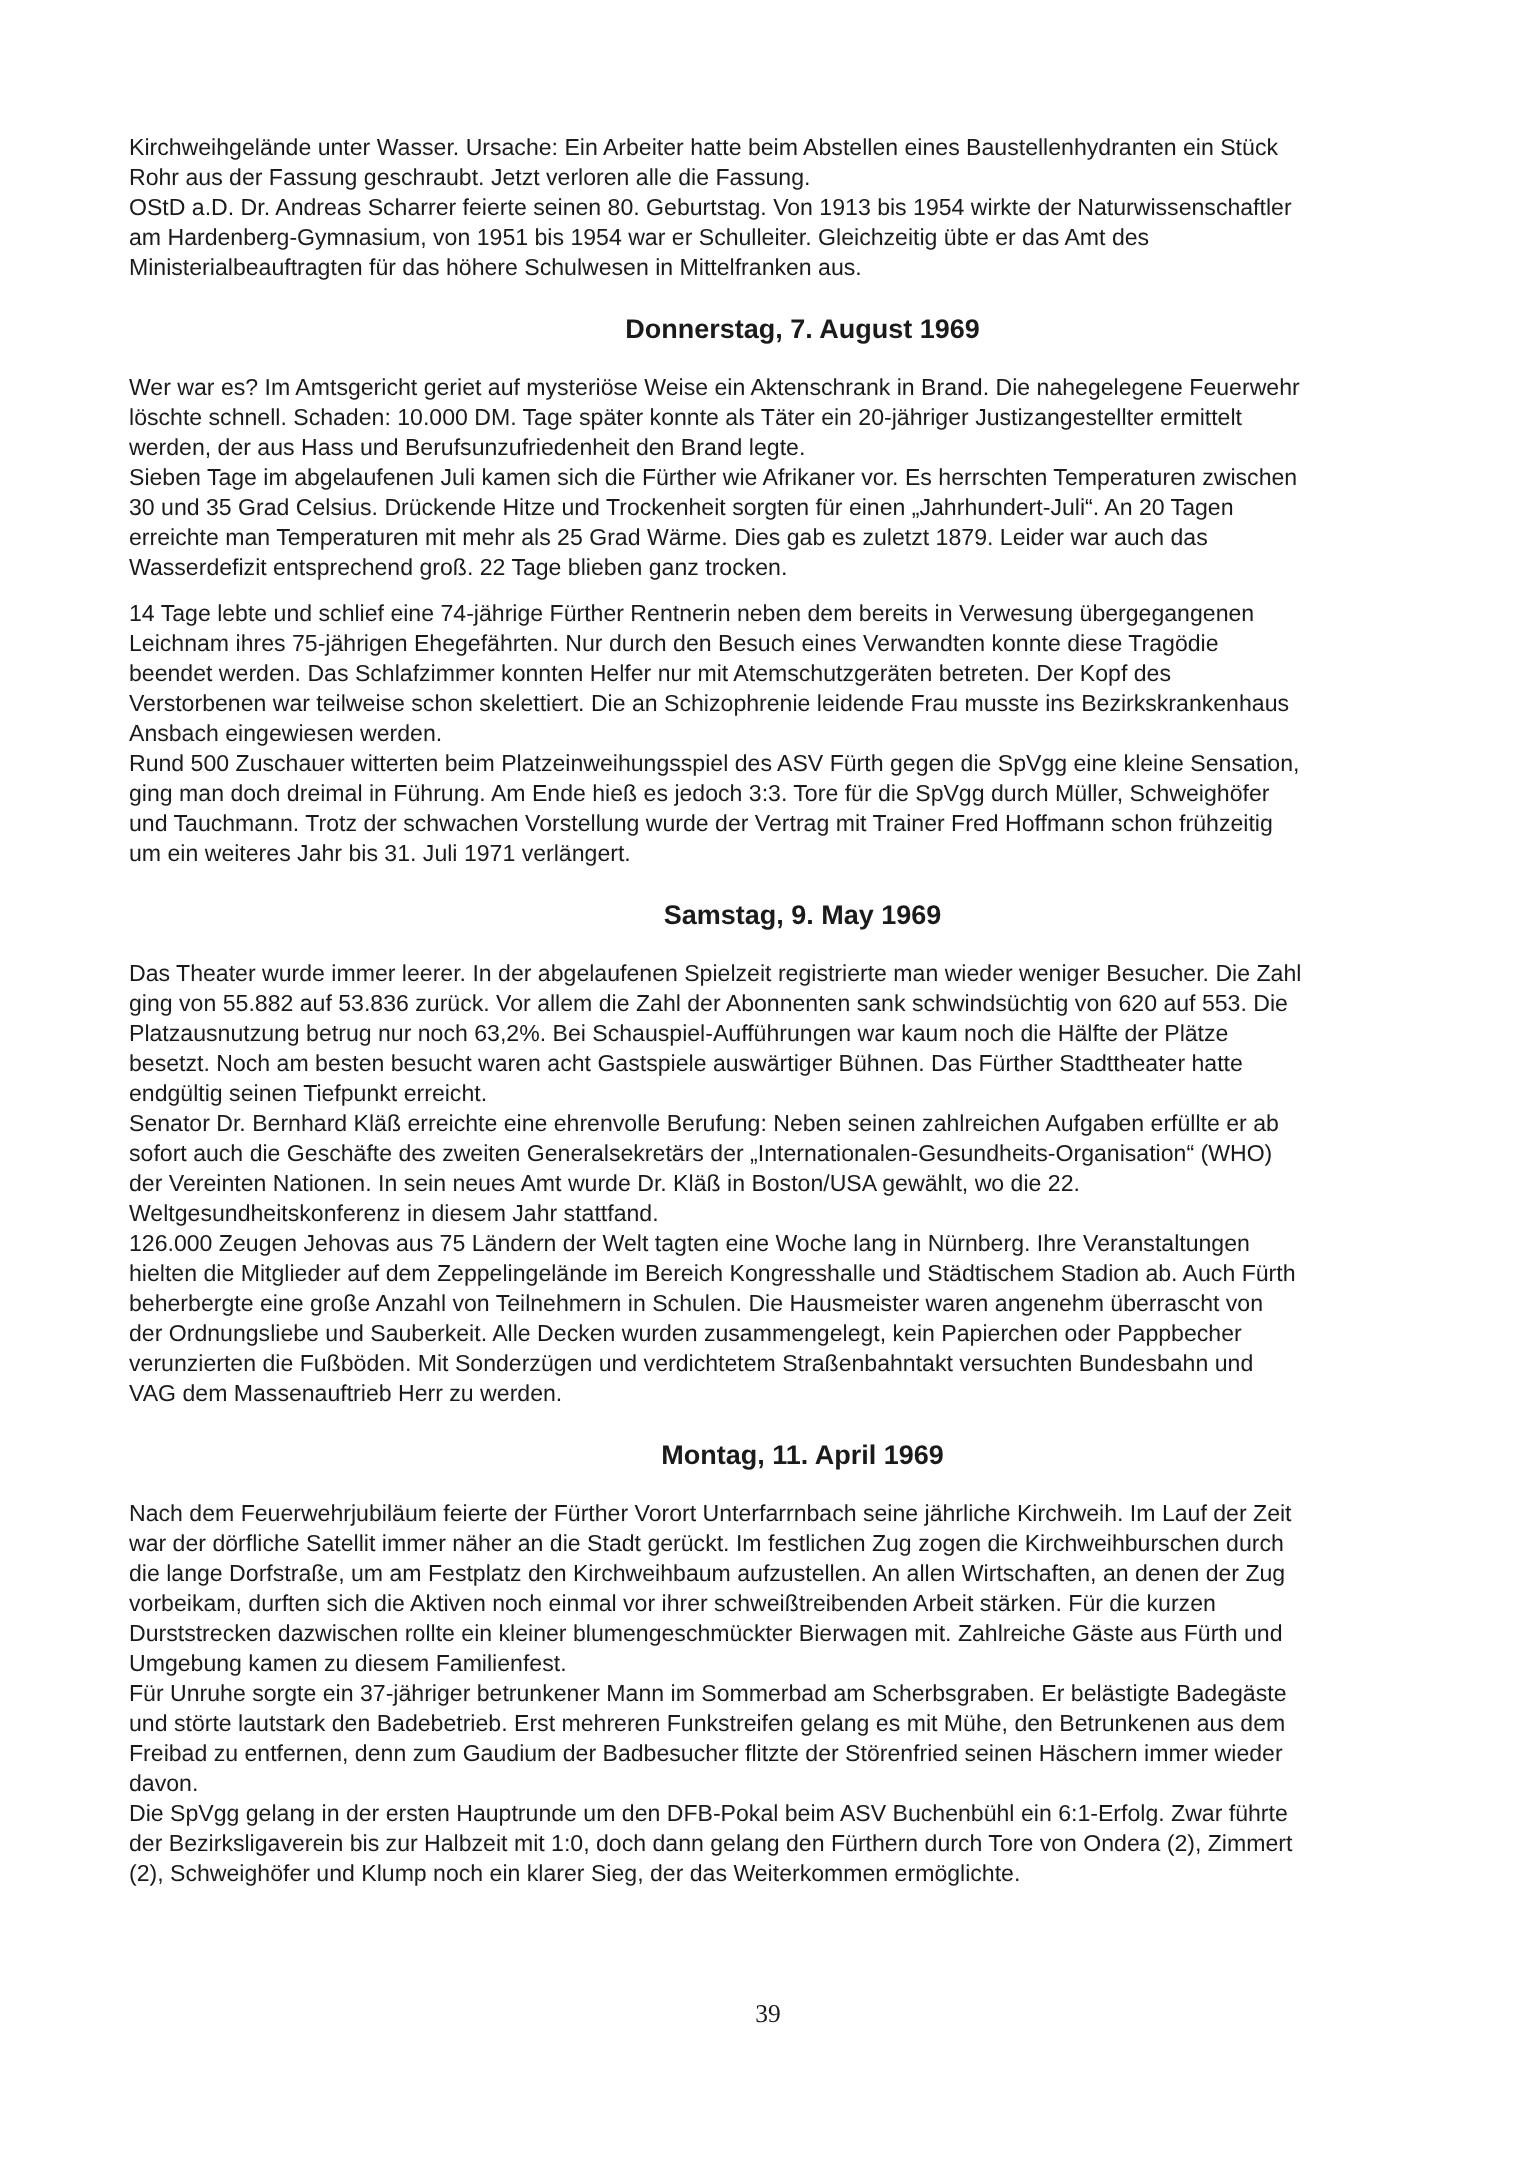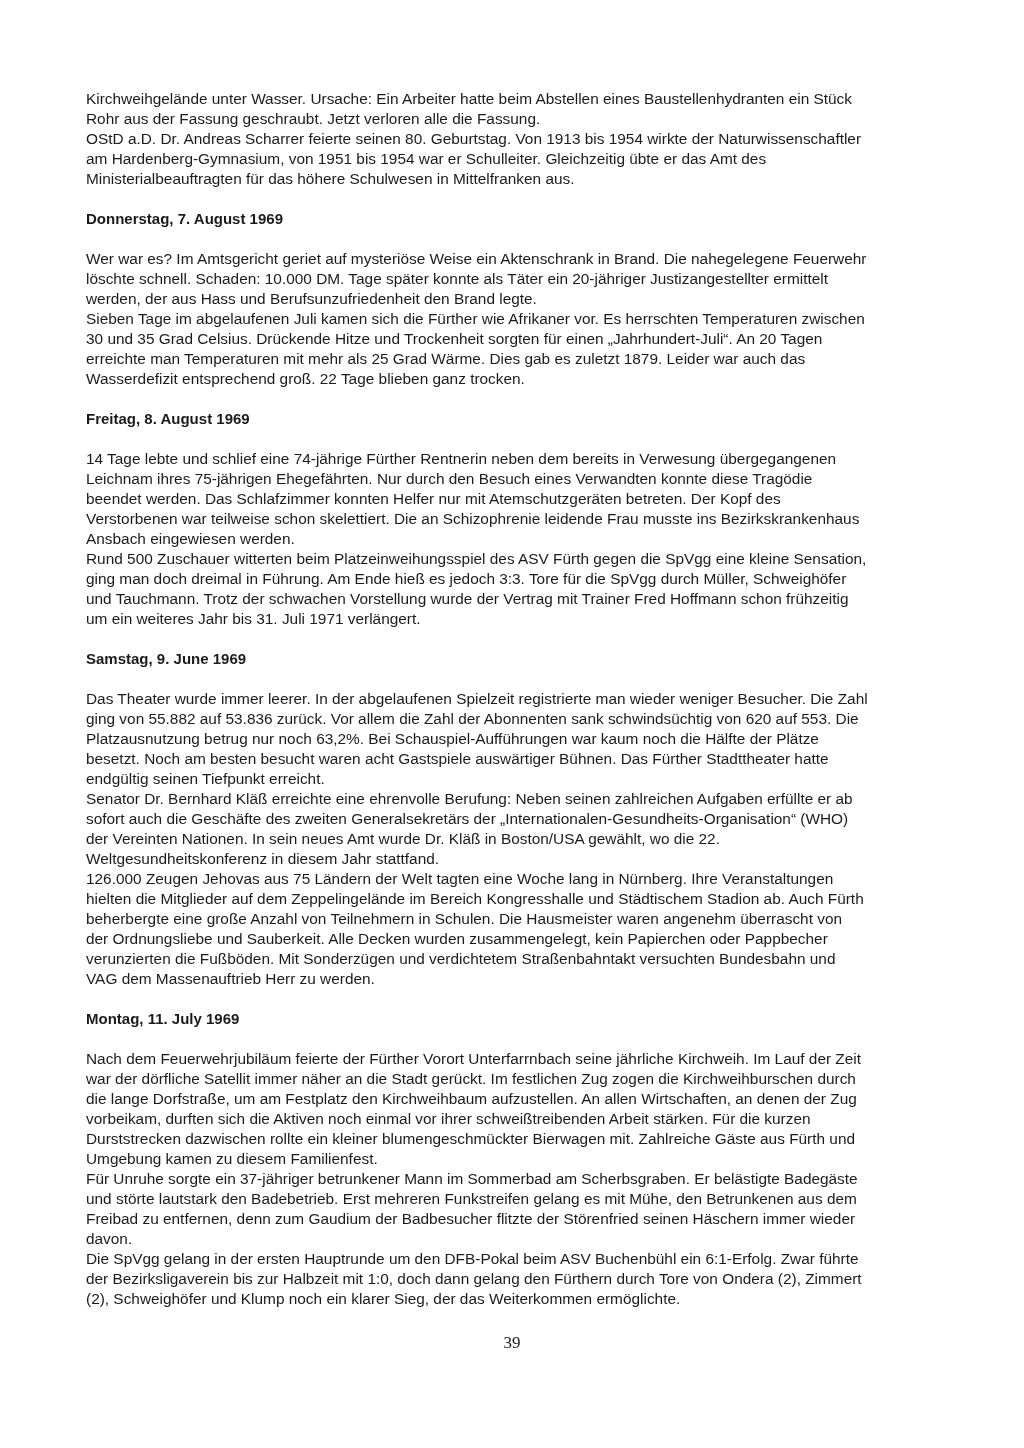--- a/index.html
+++ b/index.html
@@ -23,24 +23,25 @@
     width: 920px;
     font-size: 15.4px;
     line-height: 20px;
     letter-spacing: 0;
   }
   .section {
     margin: 11px;
     padding: 0;
   }
   .section-heading {
-    font-size: 15px;
+    font-size: 18px;
     line-height: 20px;
     font-weight: bold;
     margin: 20px 0 20px 0;
+    text-align: center;
   }
   .section-text {
     margin: 0;
     white-space: pre-line;
   }
   .page-number {
     position: absolute;
     top: 1333px;
     left: 0;
     width: 100%;
@@ -67,51 +68,50 @@
         <h2 class="section-heading">Donnerstag, 7. August 1969</h2>
         <p class="section-text">Wer war es? Im Amtsgericht geriet auf mysteriöse Weise ein Aktenschrank in Brand. Die nahegelegene Feuerwehr
 löschte schnell. Schaden: 10.000 DM. Tage später konnte als Täter ein 20-jähriger Justizangestellter ermittelt
 werden, der aus Hass und Berufsunzufriedenheit den Brand legte.
 Sieben Tage im abgelaufenen Juli kamen sich die Fürther wie Afrikaner vor. Es herrschten Temperaturen zwischen
 30 und 35 Grad Celsius. Drückende Hitze und Trockenheit sorgten für einen „Jahrhundert-Juli“. An 20 Tagen
 erreichte man Temperaturen mit mehr als 25 Grad Wärme. Dies gab es zuletzt 1879. Leider war auch das
 Wasserdefizit entsprechend groß. 22 Tage blieben ganz trocken.</p>
       </section>
       <section class="section">
-        <h2 class="section-heading">Freitag, 8. August 1969</h2>
         <p class="section-text">14 Tage lebte und schlief eine 74-jährige Fürther Rentnerin neben dem bereits in Verwesung übergegangenen
 Leichnam ihres 75-jährigen Ehegefährten. Nur durch den Besuch eines Verwandten konnte diese Tragödie
 beendet werden. Das Schlafzimmer konnten Helfer nur mit Atemschutzgeräten betreten. Der Kopf des
 Verstorbenen war teilweise schon skelettiert. Die an Schizophrenie leidende Frau musste ins Bezirkskrankenhaus
 Ansbach eingewiesen werden.
 Rund 500 Zuschauer witterten beim Platzeinweihungsspiel des ASV Fürth gegen die SpVgg eine kleine Sensation,
 ging man doch dreimal in Führung. Am Ende hieß es jedoch 3:3. Tore für die SpVgg durch Müller, Schweighöfer
 und Tauchmann. Trotz der schwachen Vorstellung wurde der Vertrag mit Trainer Fred Hoffmann schon frühzeitig
 um ein weiteres Jahr bis 31. Juli 1971 verlängert.</p>
       </section>
       <section class="section">
-        <h2 class="section-heading">Samstag, 9. June 1969</h2>
+        <h2 class="section-heading">Samstag, 9. May 1969</h2>
         <p class="section-text">Das Theater wurde immer leerer. In der abgelaufenen Spielzeit registrierte man wieder weniger Besucher. Die Zahl
 ging von 55.882 auf 53.836 zurück. Vor allem die Zahl der Abonnenten sank schwindsüchtig von 620 auf 553. Die
 Platzausnutzung betrug nur noch 63,2%. Bei Schauspiel-Aufführungen war kaum noch die Hälfte der Plätze
 besetzt. Noch am besten besucht waren acht Gastspiele auswärtiger Bühnen. Das Fürther Stadttheater hatte
 endgültig seinen Tiefpunkt erreicht.
 Senator Dr. Bernhard Kläß erreichte eine ehrenvolle Berufung: Neben seinen zahlreichen Aufgaben erfüllte er ab
 sofort auch die Geschäfte des zweiten Generalsekretärs der „Internationalen-Gesundheits-Organisation“ (WHO)
 der Vereinten Nationen. In sein neues Amt wurde Dr. Kläß in Boston/USA gewählt, wo die 22.
 Weltgesundheitskonferenz in diesem Jahr stattfand.
 126.000 Zeugen Jehovas aus 75 Ländern der Welt tagten eine Woche lang in Nürnberg. Ihre Veranstaltungen
 hielten die Mitglieder auf dem Zeppelingelände im Bereich Kongresshalle und Städtischem Stadion ab. Auch Fürth
 beherbergte eine große Anzahl von Teilnehmern in Schulen. Die Hausmeister waren angenehm überrascht von
 der Ordnungsliebe und Sauberkeit. Alle Decken wurden zusammengelegt, kein Papierchen oder Pappbecher
 verunzierten die Fußböden. Mit Sonderzügen und verdichtetem Straßenbahntakt versuchten Bundesbahn und
 VAG dem Massenauftrieb Herr zu werden.</p>
       </section>
       <section class="section">
-        <h2 class="section-heading">Montag, 11. July 1969</h2>
+        <h2 class="section-heading">Montag, 11. April 1969</h2>
         <p class="section-text">Nach dem Feuerwehrjubiläum feierte der Fürther Vorort Unterfarrnbach seine jährliche Kirchweih. Im Lauf der Zeit
 war der dörfliche Satellit immer näher an die Stadt gerückt. Im festlichen Zug zogen die Kirchweihburschen durch
 die lange Dorfstraße, um am Festplatz den Kirchweihbaum aufzustellen. An allen Wirtschaften, an denen der Zug
 vorbeikam, durften sich die Aktiven noch einmal vor ihrer schweißtreibenden Arbeit stärken. Für die kurzen
 Durststrecken dazwischen rollte ein kleiner blumengeschmückter Bierwagen mit. Zahlreiche Gäste aus Fürth und
 Umgebung kamen zu diesem Familienfest.
 Für Unruhe sorgte ein 37-jähriger betrunkener Mann im Sommerbad am Scherbsgraben. Er belästigte Badegäste
 und störte lautstark den Badebetrieb. Erst mehreren Funkstreifen gelang es mit Mühe, den Betrunkenen aus dem
 Freibad zu entfernen, denn zum Gaudium der Badbesucher flitzte der Störenfried seinen Häschern immer wieder
 davon.

